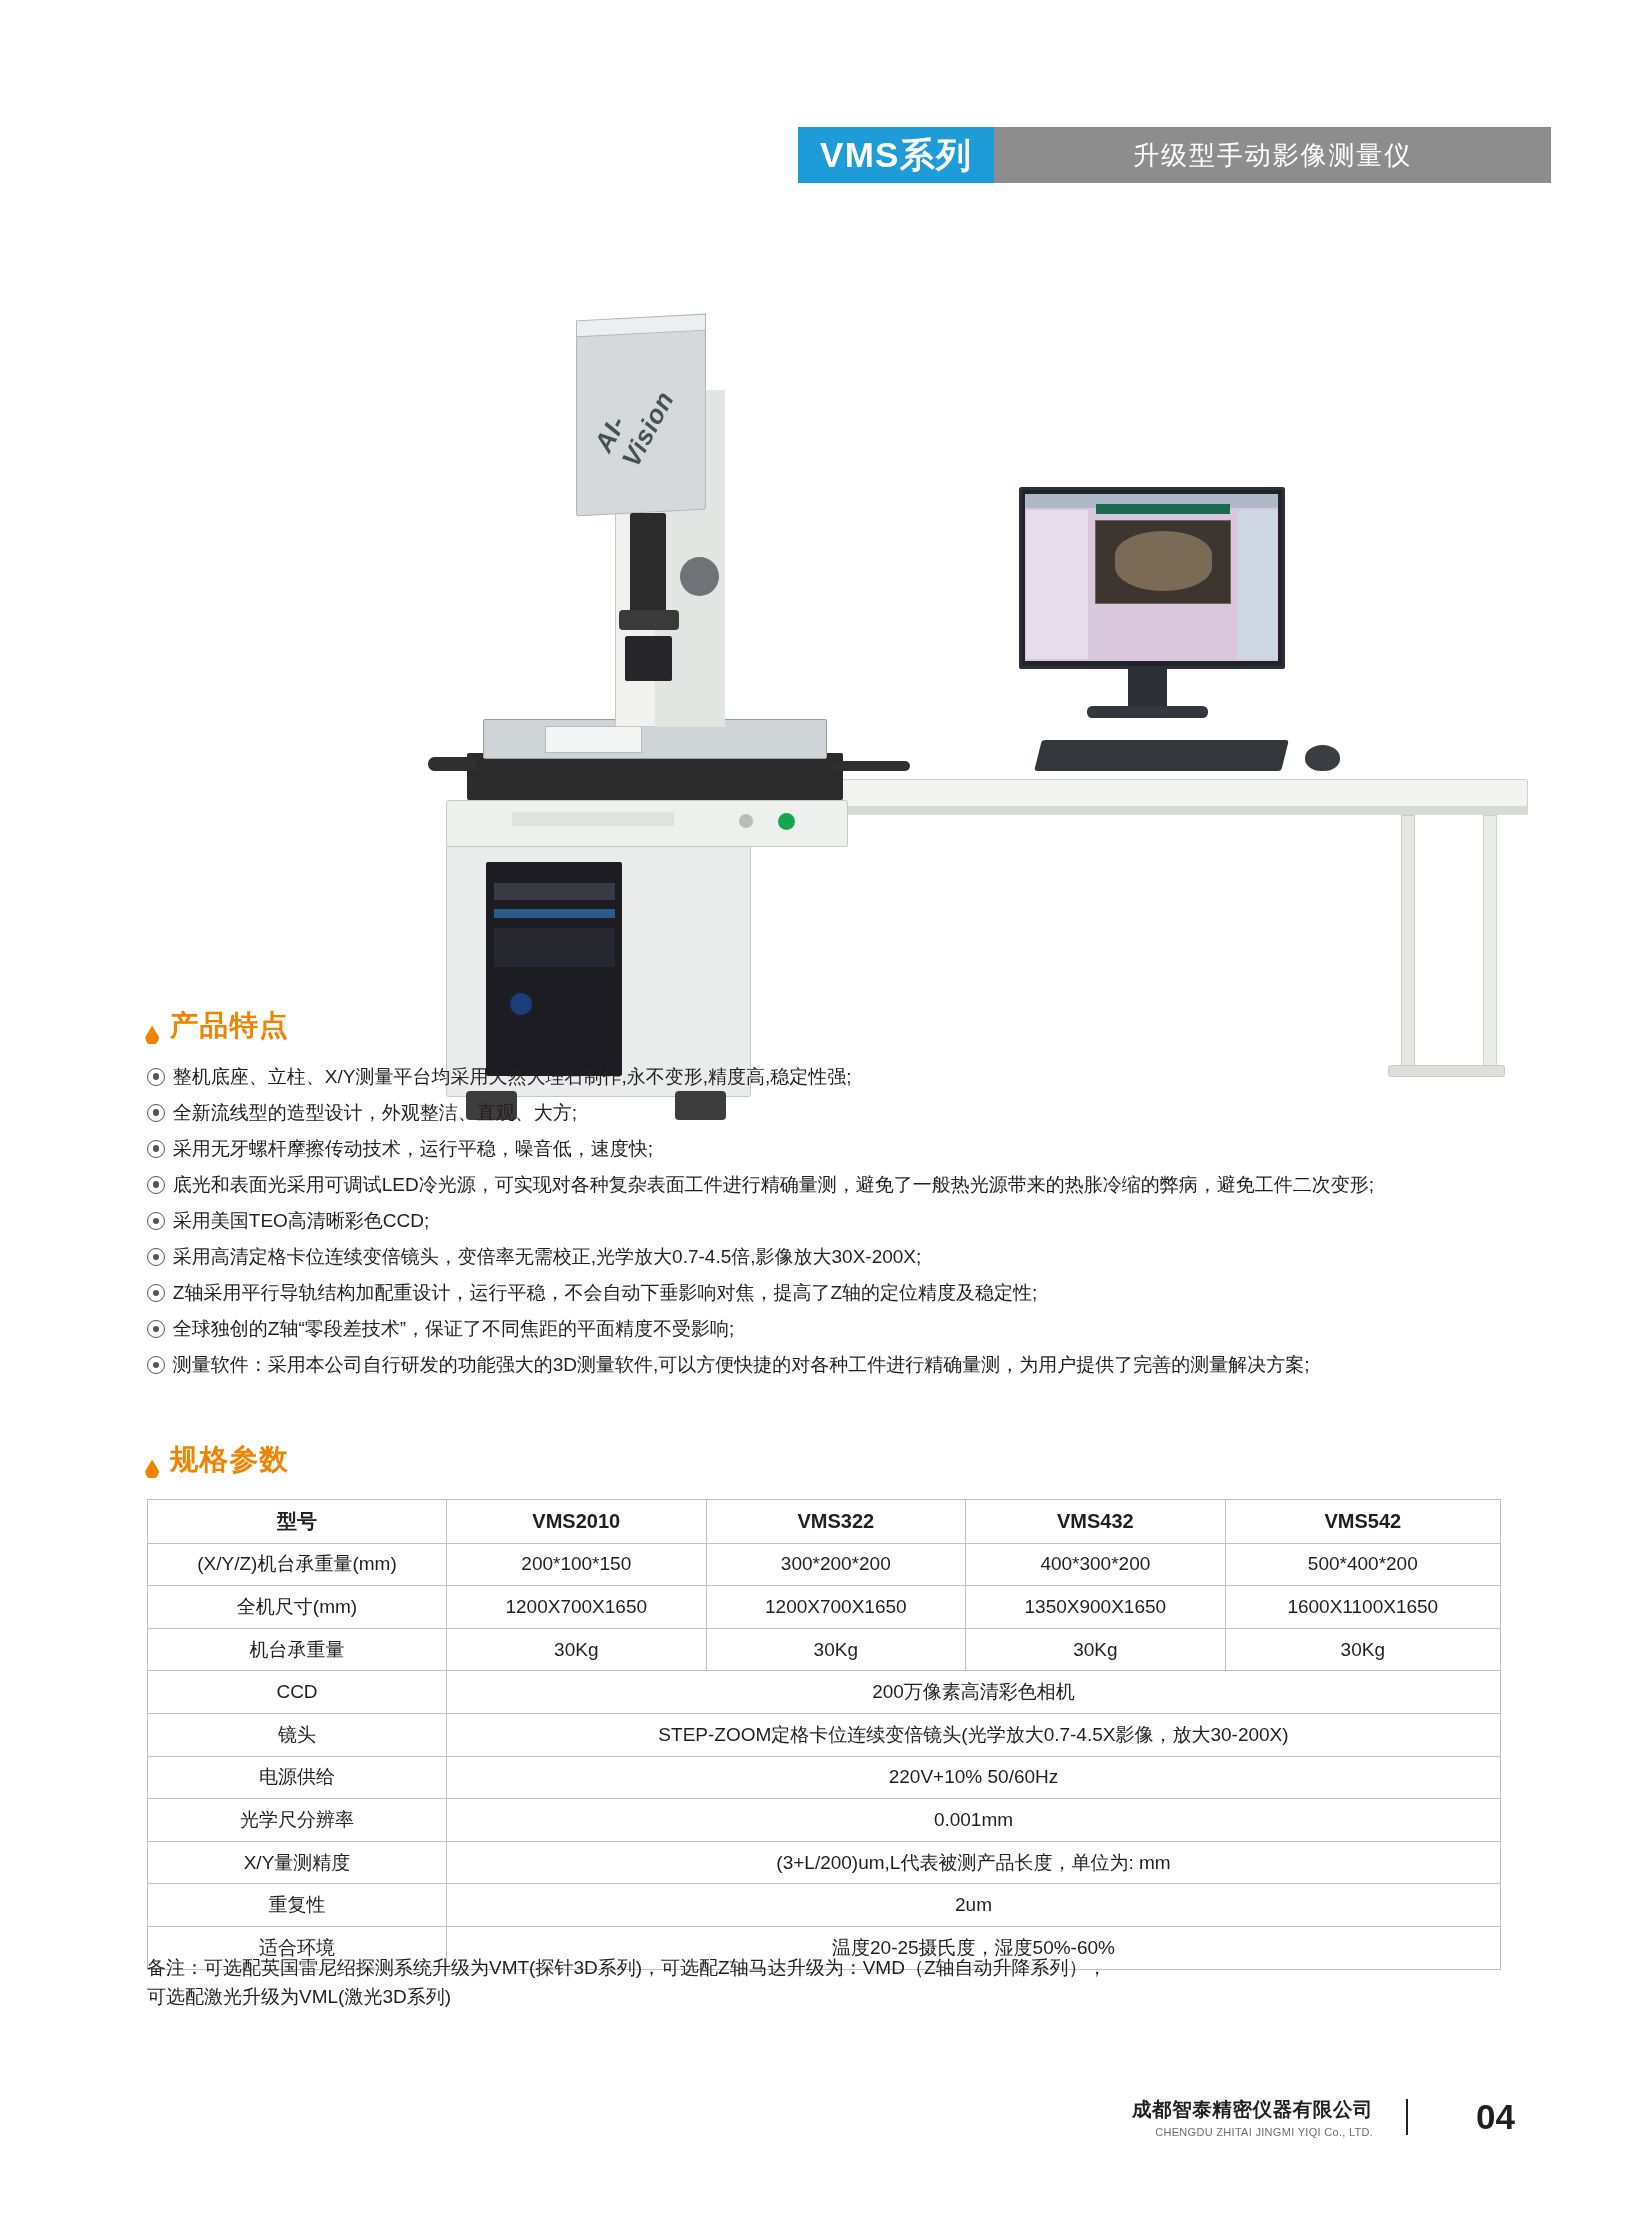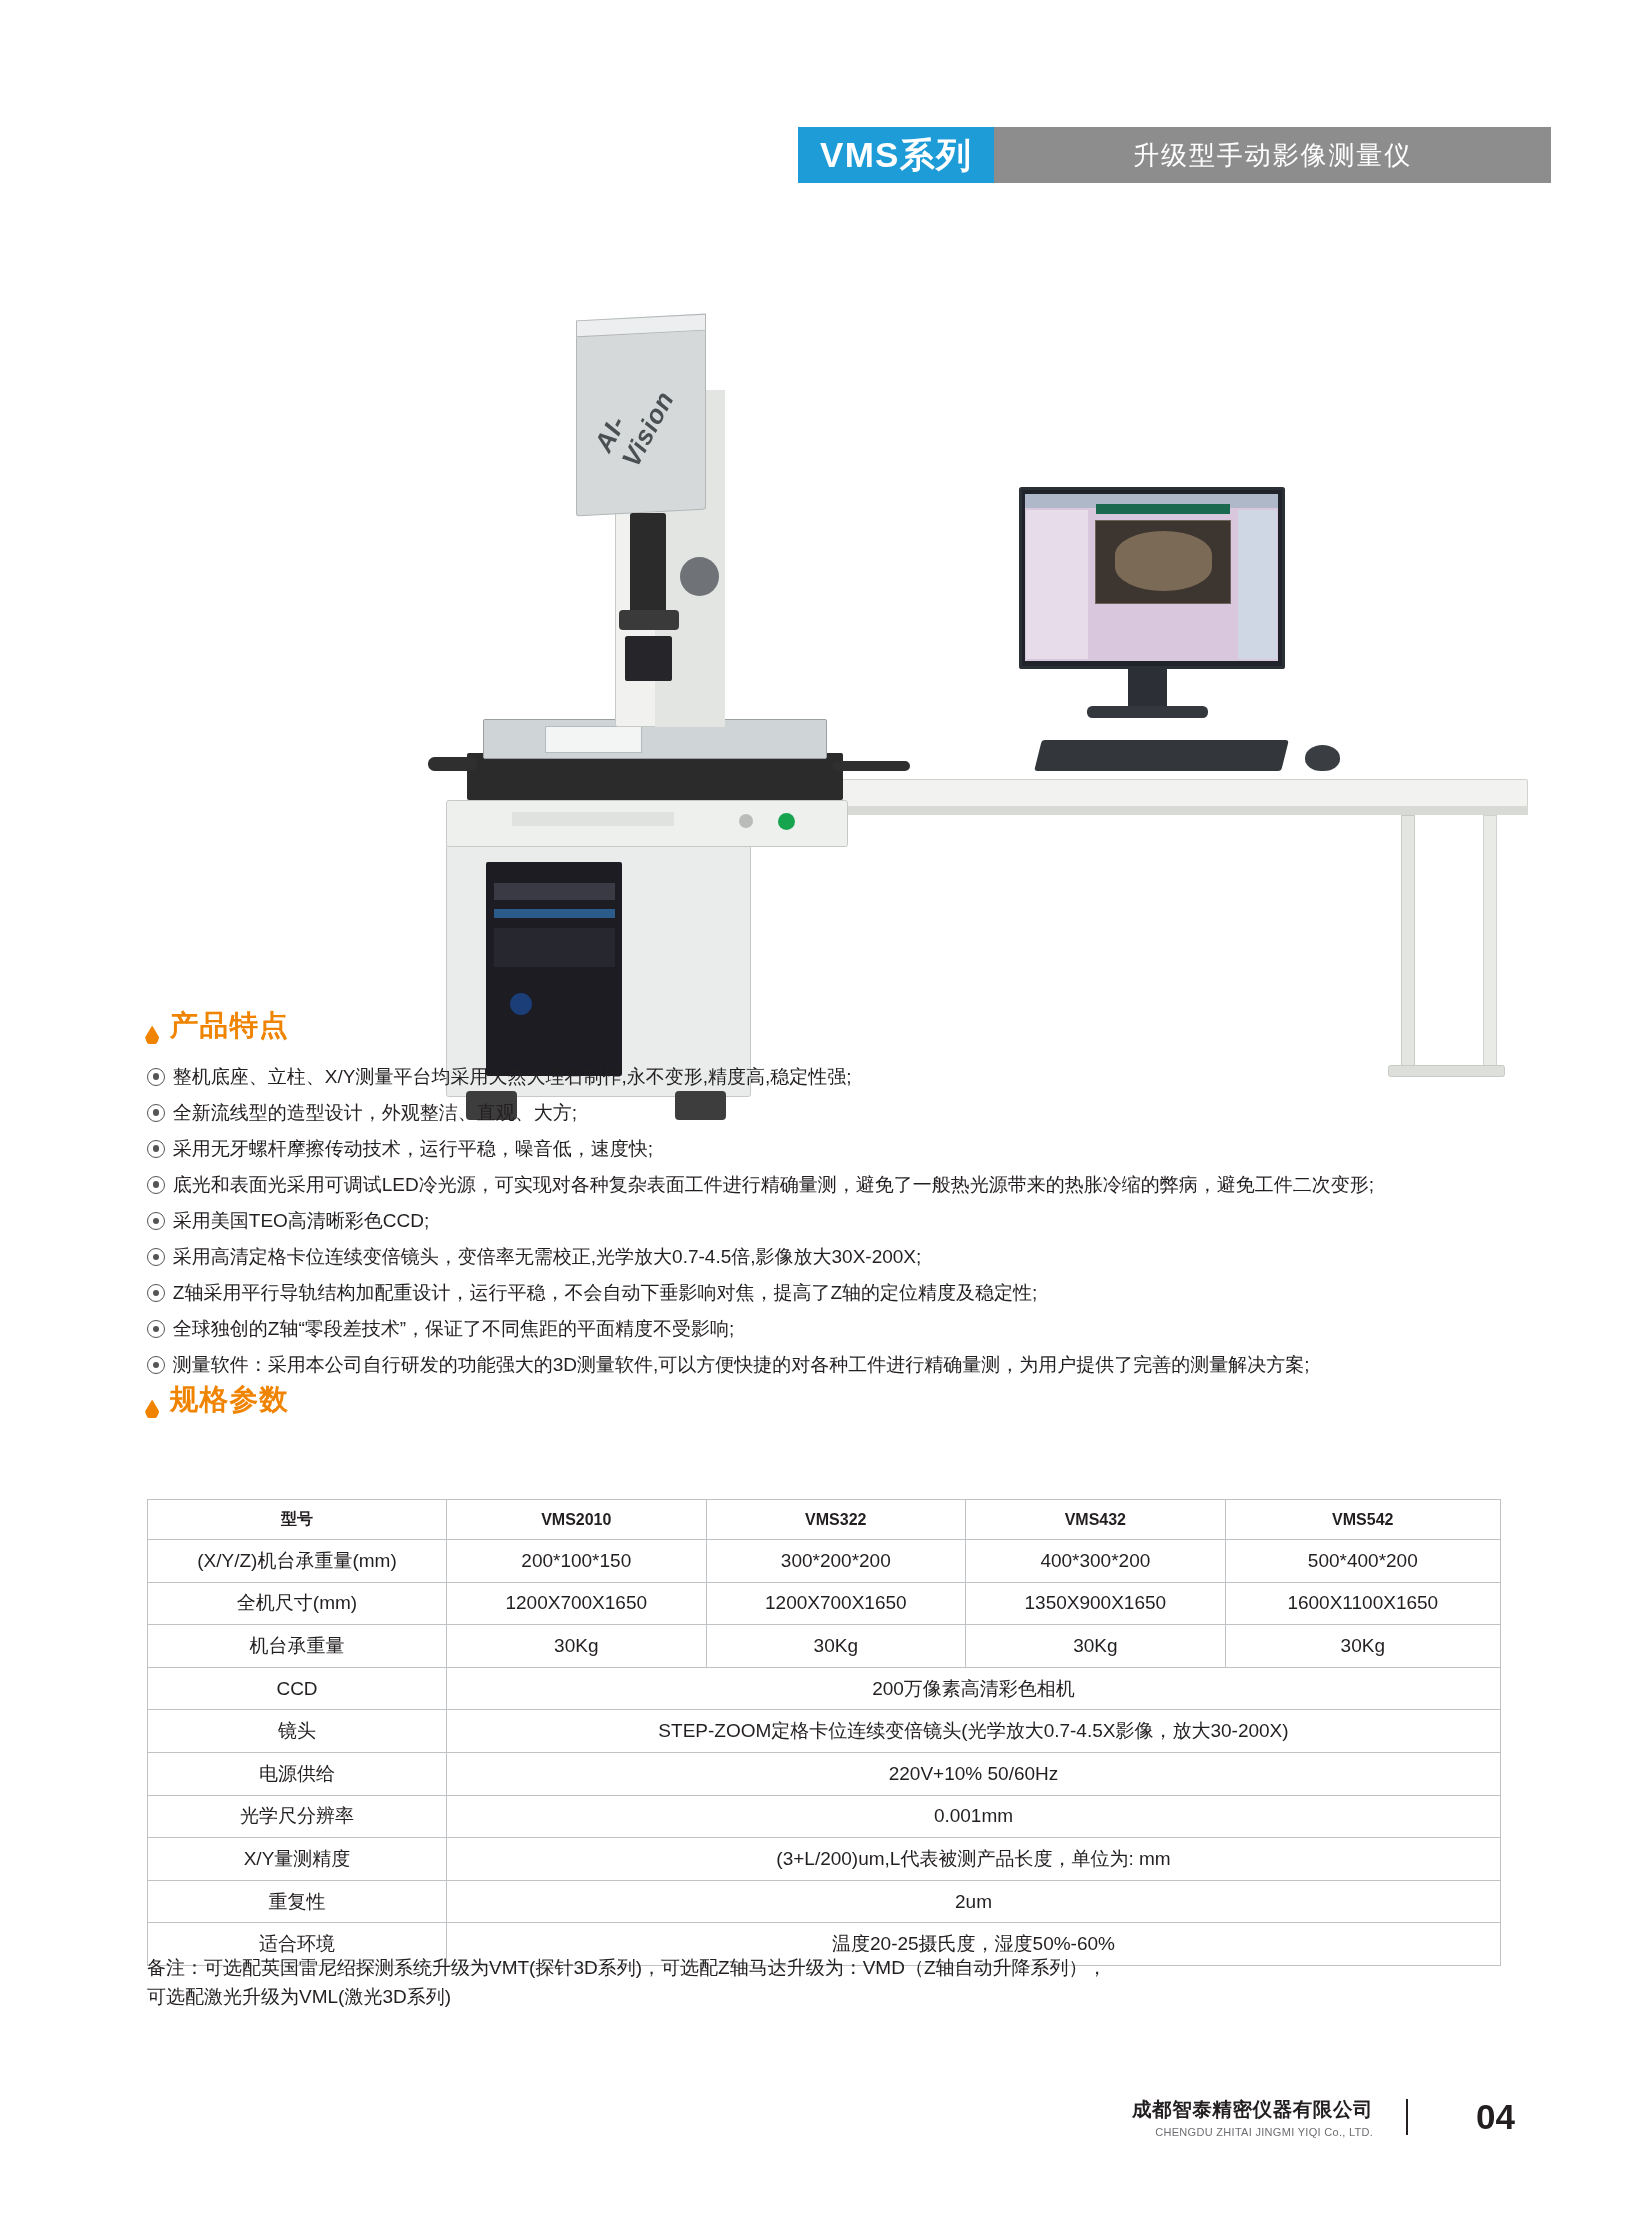--- a/index.html
+++ b/index.html
@@ -532,21 +532,21 @@
   table.spec td, table.spec th {
     border: 1.3px solid #bfc3c6;
     text-align: center;
     padding: 7.8px 3.9px;
     font-weight: normal;
     color: #231f20;
     height: 40px;
   }
   table.spec tr.head td {
     font-weight: bold;
-    font-size: 16px;
+    font-size: 20px;
     text-align: center;
   }
   table.spec td.rowlabel {
     width: 299px;
   }
   .note {
     position: absolute;
     left: 147px;
     top: 1954px;
     width: 1363px;
@@ -689,21 +689,21 @@
   <div class="feature-row">
     <span class="bullet"></span>
     <span>全球独创的Z轴“零段差技术”，保证了不同焦距的平面精度不受影响;</span>
   </div>
   <div class="feature-row">
     <span class="bullet"></span>
     <span>测量软件：采用本公司自行研发的功能强大的3D测量软件,可以方便快捷的对各种工件进行精确量测，为用户提供了完善的测量解决方案;</span>
   </div>
 </div>
 
-<div class="section" style="top:1380px;">
+<div class="section" style="top:1440px;">
   <span class="drop-icon"></span>
   <span class="section-title">规格参数</span>
 </div>
 
 <div class="spec-wrap">
   <table class="spec">
     <tbody>
       <tr class="head">
         <td class="rowlabel">型号</td>
         <td>VMS2010</td>

